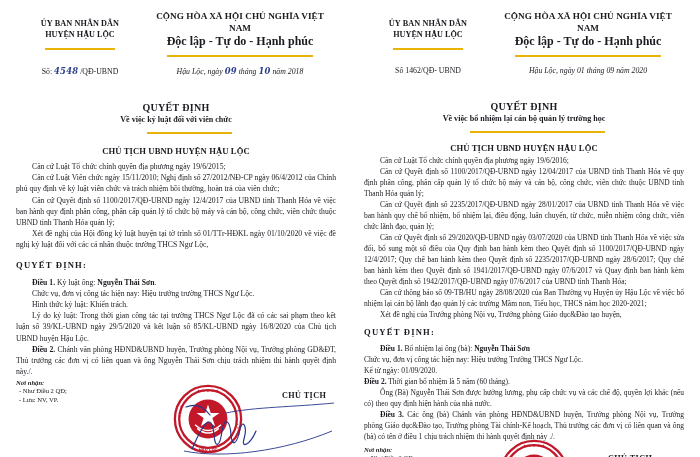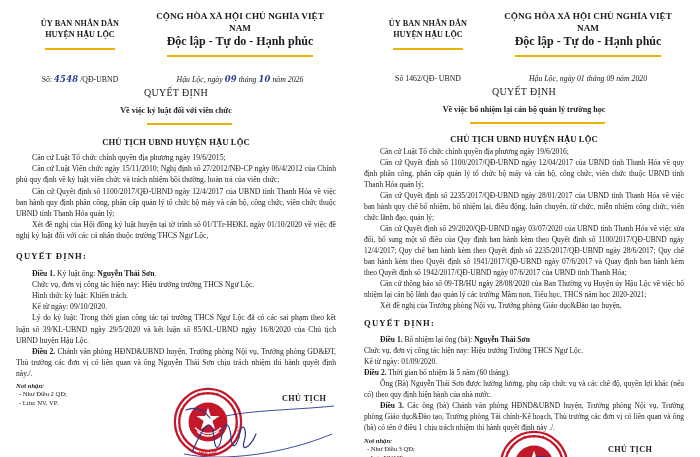--- a/index.html
+++ b/index.html
@@ -36,35 +36,35 @@
   .hdr-right { width: 60%; text-align: center; }
 
   .b { font-weight: bold; }
   .ul-line { display: inline-block; border-bottom: 2px solid #eab308; padding-bottom: 8px; }
 
   .org1 { font-size: 8.2px; font-weight: bold; letter-spacing: .1px; line-height: 11px; }
   .org2 { font-size: 8.2px; font-weight: bold; line-height: 11px; }
   .nation { font-size: 9.2px; font-weight: bold; letter-spacing: .05px; line-height: 12px; }
   .motto { font-size: 12px; font-weight: bold; line-height: 12px; margin-top: 1px; }
 
-  .numrow { display: flex; margin-top: 17px; }
+  .numrow { display: flex; margin-top: 9px; }
   .numrow .l { width: 40%; text-align: center; font-size: 7.8px; }
   .numrow .r { width: 60%; text-align: center; font-size: 7.8px; font-style: italic; }
 
   .hand {
     color: #2b3f8c;
     font-family: "DejaVu Serif", serif;
     font-style: italic;
     font-weight: bold;
     font-size: 8.4px;
     letter-spacing: .2px;
   }
 
-  .title { text-align: center; font-size: 10px; font-weight: normal; margin-top: 3px; letter-spacing: .3px; }
-  .subtitle { text-align: center; font-size: 8.1px; font-weight: bold; margin-top: 8px; }
+  .title { text-align: center; font-size: 10px; font-weight: bold; margin-top: 26px; letter-spacing: .3px; }
+  .subtitle { text-align: center; font-size: 8.1px; font-weight: bold; margin-top: 2px; }
   .authority { text-align: center; font-size: 8.6px; font-weight: bold; margin-top: 12px; letter-spacing: .1px; }
 
   p.body {
     font-size: 7.7px;
     line-height: 11.2px;
     text-align: justify;
     margin: 0;
     text-indent: 16px;
   }
   .right p.body { font-size: 7.5px; line-height: 11px; }
@@ -113,40 +113,39 @@
       <div class="l">
         <span>Số:</span>
         <span class="hand">4548</span>
         <span>/QĐ-UBND</span>
       </div>
       <div class="r">
         <span>Hậu Lộc, ngày</span>
         <span class="hand">09</span>
         <span>tháng</span>
         <span class="hand">10</span>
-        <span>năm 2026</span>
+        <span>năm 2018</span>
       </div>
     </div>
 
     <div class="title">QUYẾT ĐỊNH</div>
     <div class="subtitle">Về việc <span class="ul-line">kỷ luật đối với viên chức</span></div>
     <div class="authority">CHỦ TỊCH UBND HUYỆN HẬU LỘC</div>
 
     <div class="gap-s"></div>
     <p class="body">Căn cứ Luật Tổ chức chính quyền địa phương ngày 19/6/2015;</p>
     <p class="body">Căn cứ Luật Viên chức ngày 15/11/2010; Nghị định số 27/2012/NĐ-CP ngày 06/4/2012 của Chính phủ quy định về kỷ luật viên chức và trách nhiệm bồi thường, hoàn trả của viên chức;</p>
     <p class="body">Căn cứ Quyết định số 1100/2017/QĐ-UBND ngày 12/4/2017 của UBND tỉnh Thanh Hóa về việc ban hành quy định phân công, phân cấp quản lý tổ chức bộ máy và cán bộ, công chức, viên chức thuộc UBND tỉnh Thanh Hóa quản lý;</p>
     <p class="body">Xét đề nghị của Hội đồng kỷ luật huyện tại tờ trình số 01/TTr-HĐKL ngày 01/10/2020 về việc đề nghị kỷ luật đối với các cá nhân thuộc trường THCS Ngư Lộc,</p>
 
     <div class="decide">QUYẾT ĐỊNH:</div>
 
     <p class="body"><span class="b">Điều 1.</span><span> Kỷ luật ông: </span><span class="b">Nguyễn Thái Sơn</span><span>.</span></p>
     <p class="body">Chức vụ, đơn vị công tác hiện nay: Hiệu trưởng trường THCS Ngư Lộc.</p>
     <p class="body">Hình thức kỷ luật: Khiển trách.</p>
-    <p class="body">Kể từ ngày: 09/10/2020.</p>
     <p class="body">Lý do kỷ luật: Trong thời gian công tác tại trường THCS Ngư Lộc đã có các sai phạm theo kết luận số 39/KL-UBND ngày 29/5/2020 và kết luận số 85/KL-UBND ngày 16/8/2020 của Chủ tịch UBND huyện Hậu Lộc.</p>
     <p class="body"><span class="b">Điều 2.</span><span> Chánh văn phòng HĐND&amp;UBND huyện, Trưởng phòng Nội vụ, Trưởng phòng GD&amp;ĐT, Thủ trưởng các đơn vị có liên quan và ông Nguyễn Thái Sơn chịu trách nhiệm thi hành quyết định này./.</span></p>
 
     <div class="signblock">
       <div class="recv">Nơi nhận:</div>
       <div class="recv-item">- Như Điều 2 QĐ;</div>
       <div class="recv-item">- Lưu: NV, VP.</div>
 
       <div class="seal" style="left:156px; top:4px;">
         <svg width="72" height="72" viewBox="0 0 100 100">

